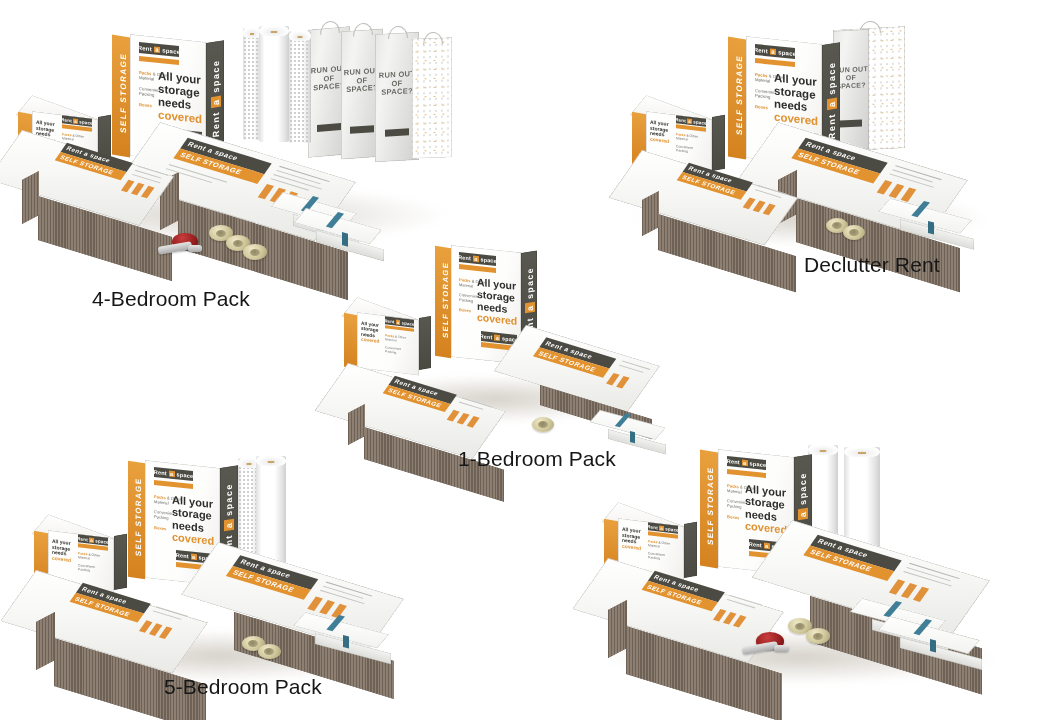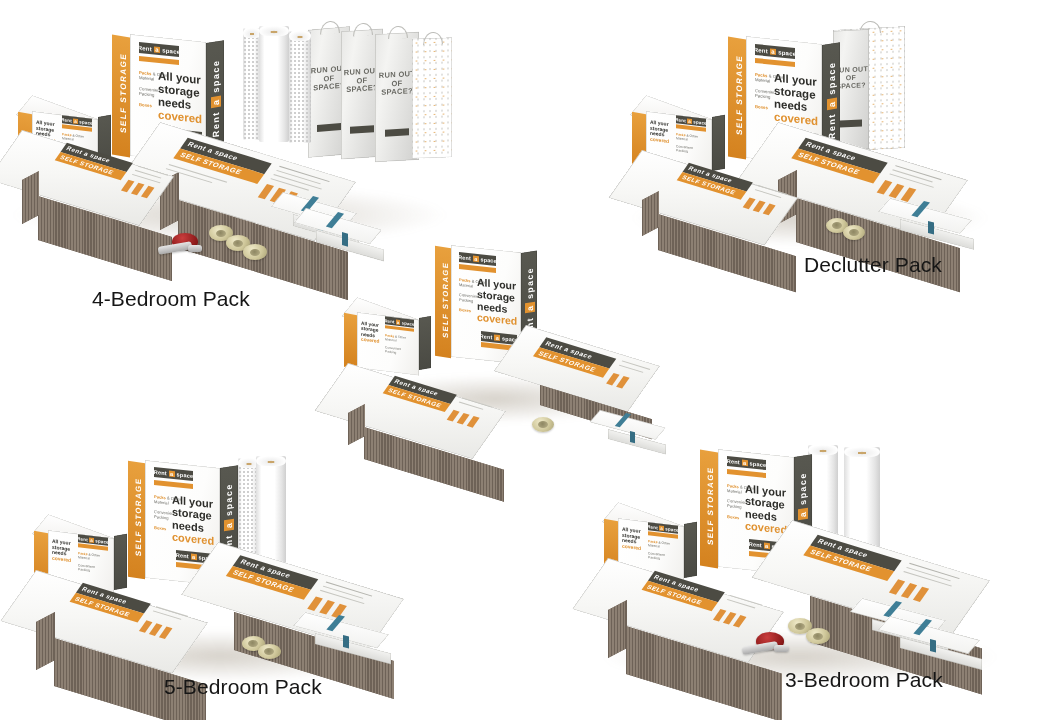--- a/index.html
+++ b/index.html
@@ -409,21 +409,21 @@
       <div class="hole" style="left:6px;top:4px;width:10px;height:7px;"></div>
     </div>
 
     <div class="bundle" style="left:290px;top:198px;width:100px;height:38px;">
       <div class="top" style="width:82px;height:17px;transform:skewY(15deg) skewX(-35deg);"></div>
       <div class="face" style="left:10px;top:21px;width:74px;height:11px;transform:skewY(15deg);"></div>
       <div class="band" style="left:34px;top:3px;width:6px;height:18px;transform:skewY(15deg) skewX(-35deg);"></div>
       <div class="band d" style="left:38px;top:23px;width:6px;height:12px;transform:skewY(15deg);"></div>
     </div>
 
-    <div class="pack-label" style="left:204px;top:253px;">Declutter Pack</div>
+    <div class="pack-label" style="left:204px;top:253px;">Declutter Rent</div>
   </div>
 
   <div class="pack" style="left:330px;top:225px;width:330px;height:260px;">
 
     <div class="shadow" style="left:20px;top:150px;width:290px;height:48px;"></div>
 
     <div class="carton" style="left:105px;top:16px;width:102px;height:120px;">
       <div class="face f-front" style="left:16px;top:4px;width:70px;height:112px;transform:skewY(6deg);"></div>
       <div class="spine-orange" style="left:0px;top:6px;width:16px;height:110px;transform:skewY(9deg);">
         <div class="vtext" style="left:-41px;top:48px;width:102px;text-align:center;font-size:7.5px;transform:rotate(-90deg);">SELF STORAGE</div>
@@ -487,20 +487,21 @@
       <div class="hole" style="left:6px;top:4px;width:10px;height:7px;"></div>
     </div>
 
     <div class="bundle" style="left:270px;top:185px;width:80px;height:34px;">
       <div class="top" style="width:66px;height:15px;transform:skewY(15deg) skewX(-35deg);"></div>
       <div class="face" style="left:8px;top:19px;width:58px;height:10px;transform:skewY(15deg);"></div>
       <div class="band" style="left:26px;top:3px;width:5px;height:16px;transform:skewY(15deg) skewX(-35deg);"></div>
       <div class="band d" style="left:30px;top:21px;width:5px;height:11px;transform:skewY(15deg);"></div>
     </div>
 
+    <div class="pack-label" style="left:128px;top:222px;">1-Bedroom Pack</div>
   </div>
 
   <div class="pack" style="left:20px;top:430px;width:400px;height:290px;">
 
     <div class="shadow" style="left:30px;top:200px;width:340px;height:52px;"></div>
 
     <div class="roll" style="left:218px;top:28px;width:22px;height:112px;">
       <div class="body"></div>
       <div class="bubble" style="inset:0;"></div>
       <div class="cap"></div>
@@ -684,16 +685,15 @@
       <div class="band" style="left:34px;top:3px;width:6px;height:18px;transform:skewY(15deg) skewX(-35deg);"></div>
       <div class="band d" style="left:38px;top:23px;width:6px;height:12px;transform:skewY(15deg);"></div>
     </div>
     <div class="bundle" style="left:330px;top:196px;width:108px;height:38px;">
       <div class="top" style="width:90px;height:17px;transform:skewY(15deg) skewX(-35deg);"></div>
       <div class="face" style="left:10px;top:21px;width:82px;height:11px;transform:skewY(15deg);"></div>
       <div class="band" style="left:36px;top:3px;width:6px;height:18px;transform:skewY(15deg) skewX(-35deg);"></div>
       <div class="band d" style="left:40px;top:23px;width:6px;height:12px;transform:skewY(15deg);"></div>
     </div>
 
-    <div class="pack-label" style="left:225px;top:248px;">3-Bedroom Pack</div>
   </div>
 
 </div>
 
 </body></html>

